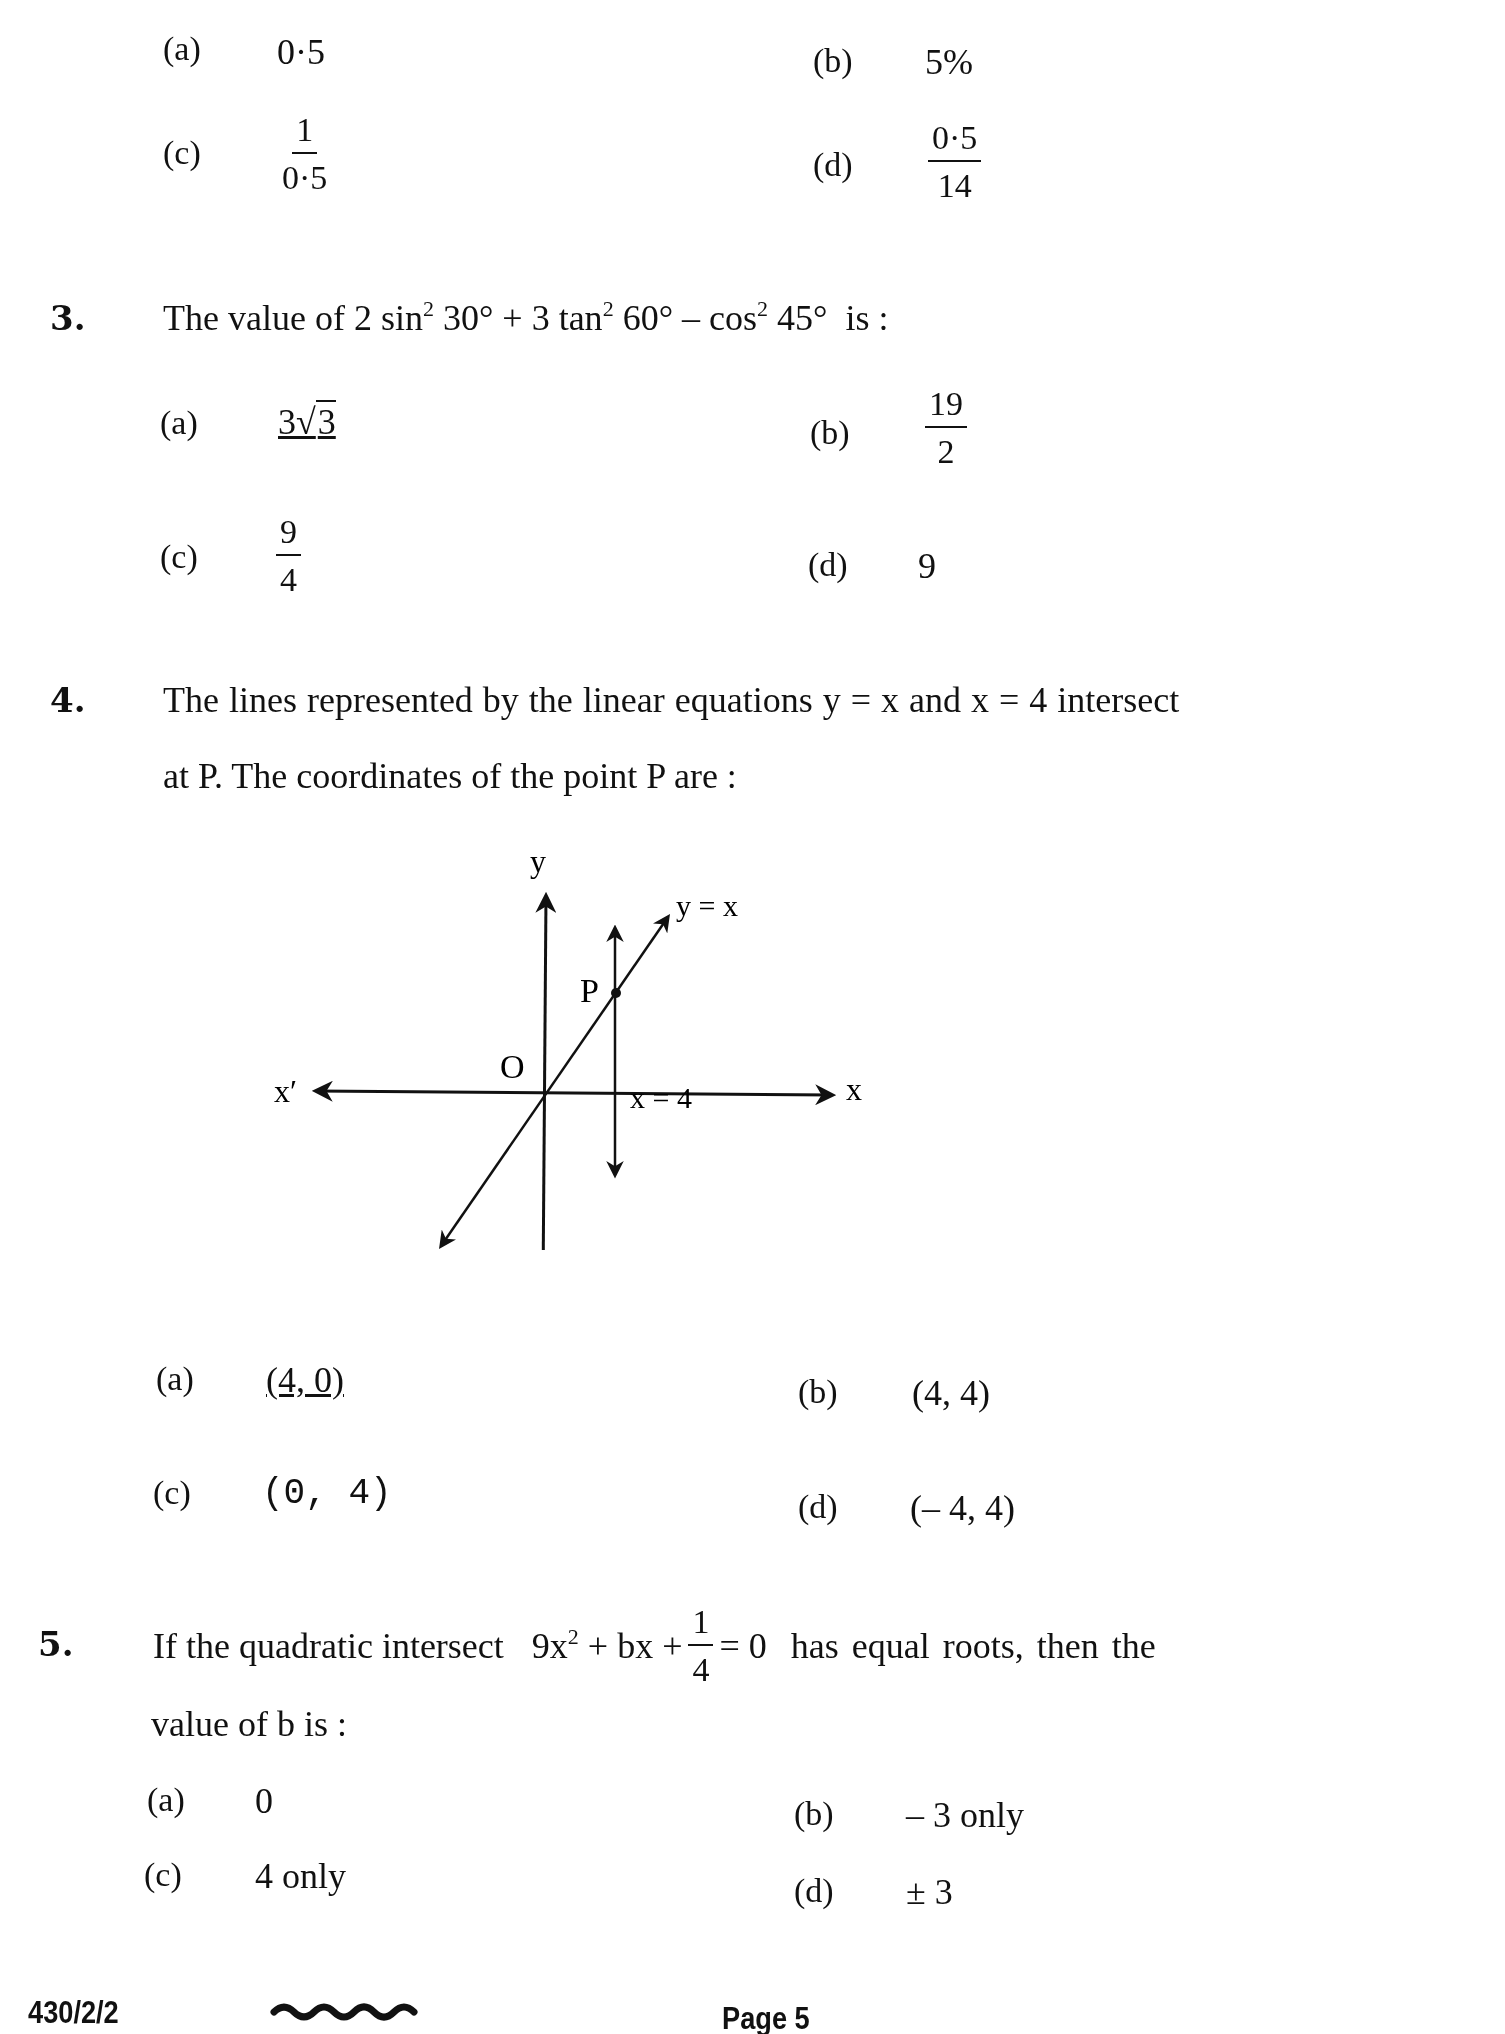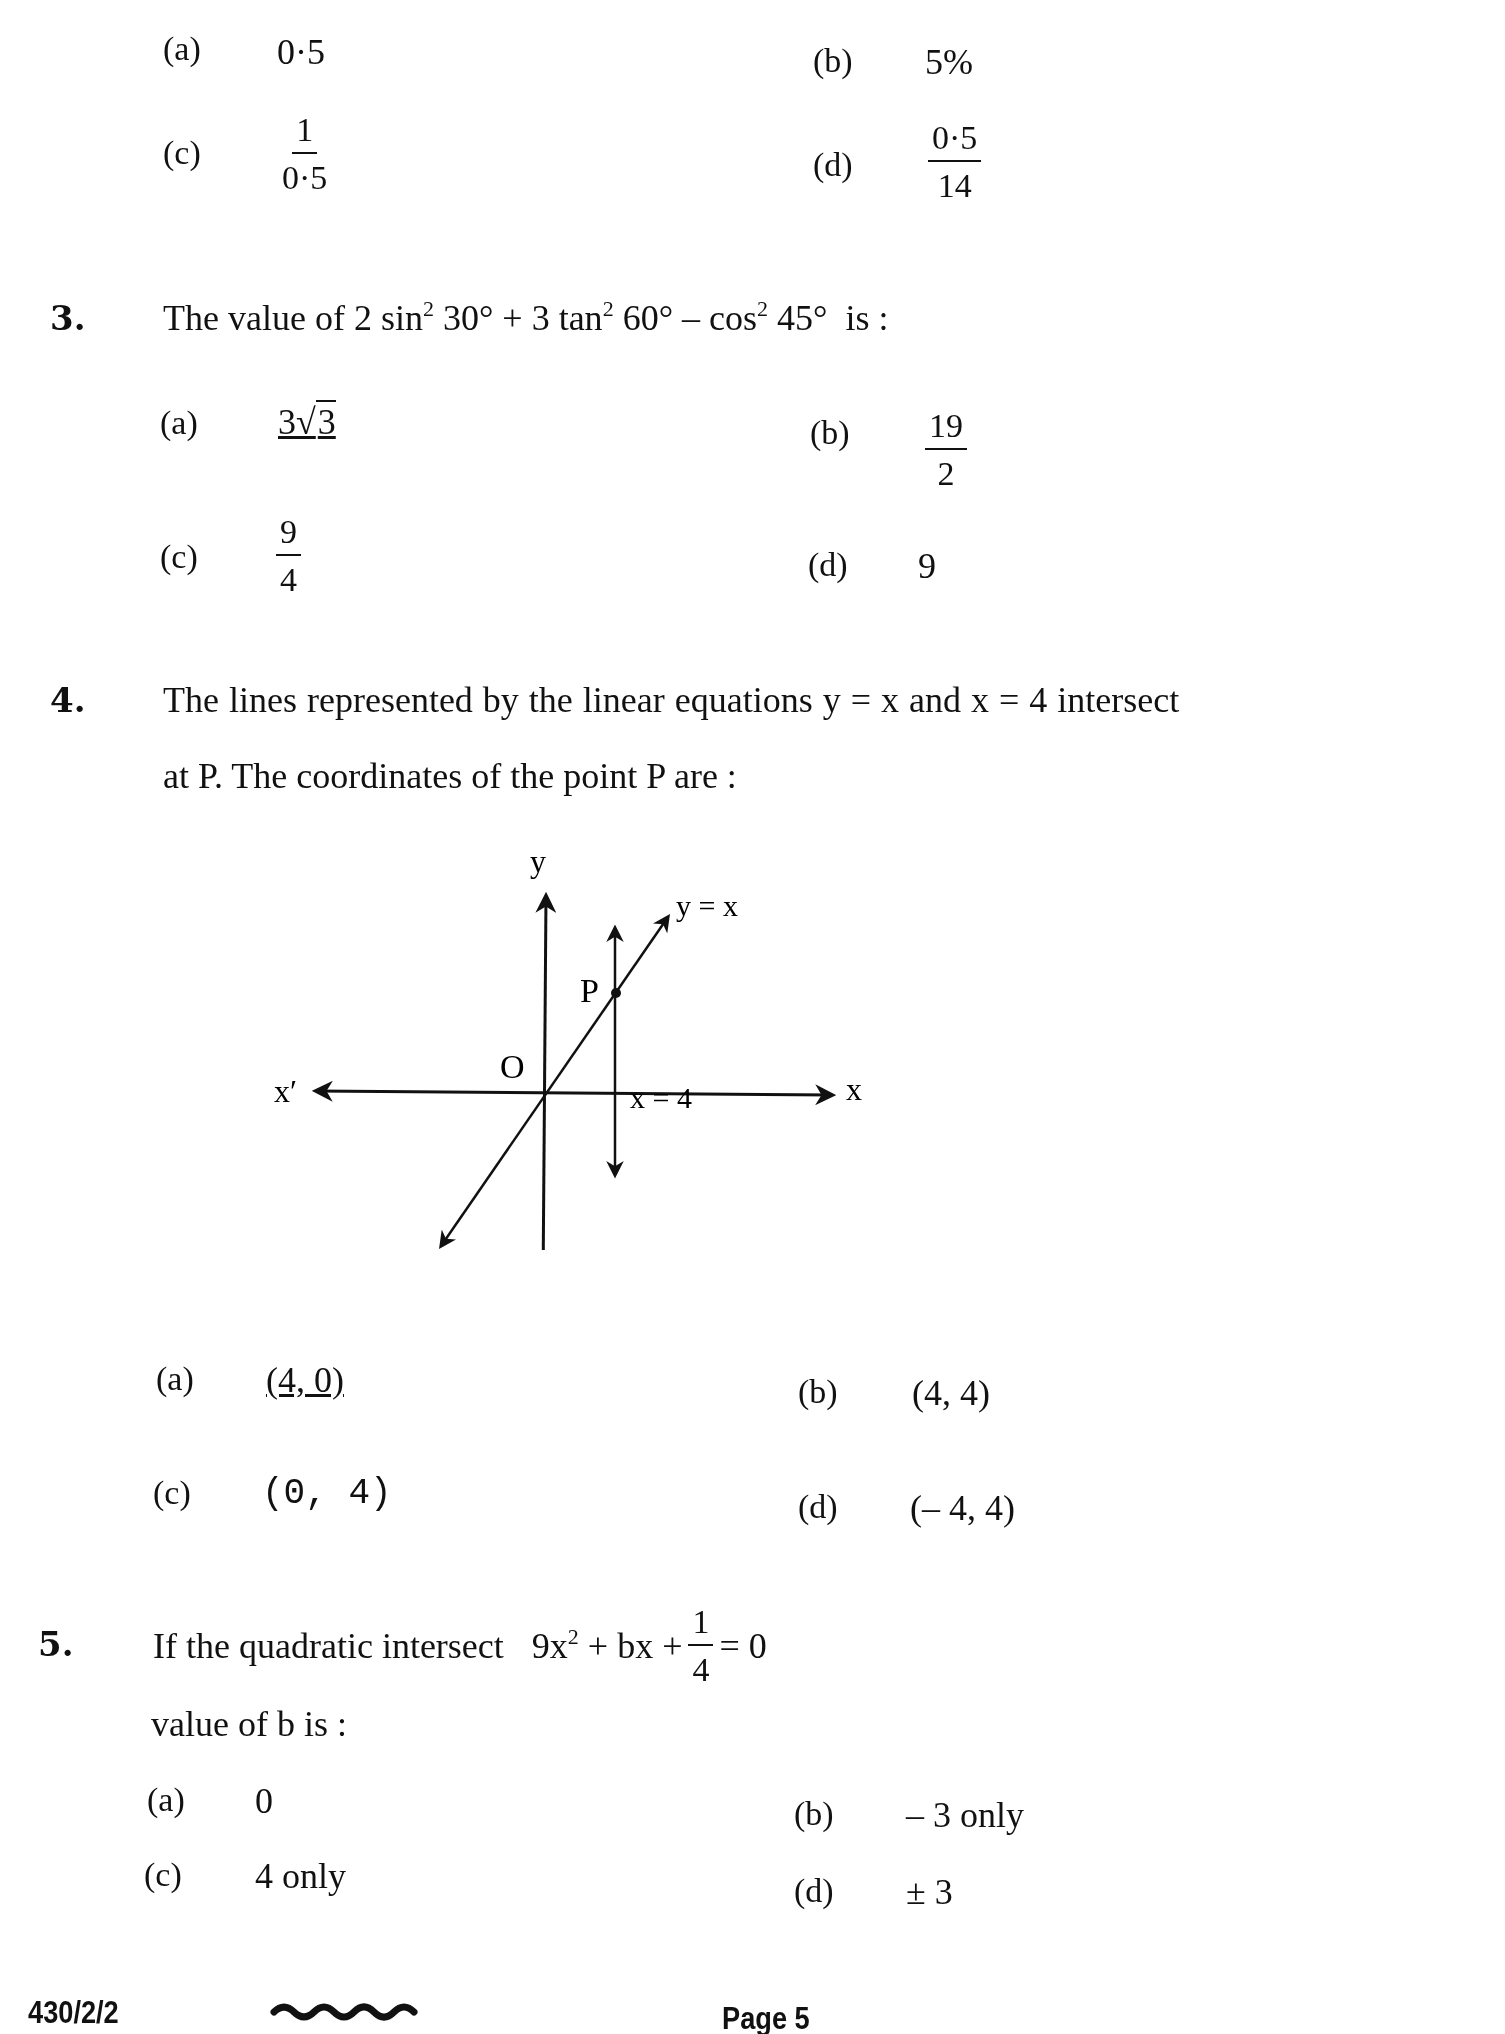--- a/index.html
+++ b/index.html
@@ -41,21 +41,21 @@
   <span>The value of</span>
   <span> <span>2 sin</span><sup>2</sup><span> 30° + 3 tan</span><sup>2</sup><span> 60° – cos</span><sup>2</sup><span> 45°</span></span>
   &nbsp;<span>is :</span>
 </div>
 
 <div class="abs opt-label" style="left:160px;top:404px;">(a)</div>
 <div class="abs txt" style="left:278px;top:404px;text-decoration:underline;">
   <span>3</span><span>√</span><span class="sqrt">3</span>
 </div>
 <div class="abs opt-label" style="left:810px;top:414px;">(b)</div>
-<div class="abs frac" style="left:925px;top:408px;">
+<div class="abs frac" style="left:925px;top:386px;">
   <span class="num">19</span>
   <span class="den">2</span>
 </div>
 
 <div class="abs opt-label" style="left:160px;top:538px;">(c)</div>
 <div class="abs frac" style="left:276px;top:514px;">
   <span class="num">9</span>
   <span class="den">4</span>
 </div>
 <div class="abs opt-label" style="left:808px;top:546px;">(d)</div>
@@ -102,20 +102,21 @@
 
 <div class="abs qn" style="left:38px;top:1624px;">5.</div>
 <div class="abs txt" style="left:153px;top:1626px;display:flex;align-items:center;height:40px;">
   <span>If the quadratic intersect</span>
   <span style="margin-left:28px;"><span>9x</span><sup>2</sup><span> + bx + </span></span>
   <span class="frac" style="margin:0 6px;">
     <span class="num">1</span>
     <span class="den">4</span>
   </span>
   <span> = 0</span>
+  <span style="margin-left:24px;word-spacing:4px;">has equal roots, then the</span>
 </div>
 <div class="abs txt" style="left:151px;top:1706px;">value of b is :</div>
 
 <div class="abs opt-label" style="left:147px;top:1781px;">(a)</div>
 <div class="abs txt" style="left:255px;top:1783px;">0</div>
 <div class="abs opt-label" style="left:794px;top:1795px;">(b)</div>
 <div class="abs txt" style="left:906px;top:1797px;">– 3 only</div>
 <div class="abs opt-label" style="left:144px;top:1856px;">(c)</div>
 <div class="abs txt" style="left:255px;top:1858px;">4 only</div>
 <div class="abs opt-label" style="left:794px;top:1872px;">(d)</div>

